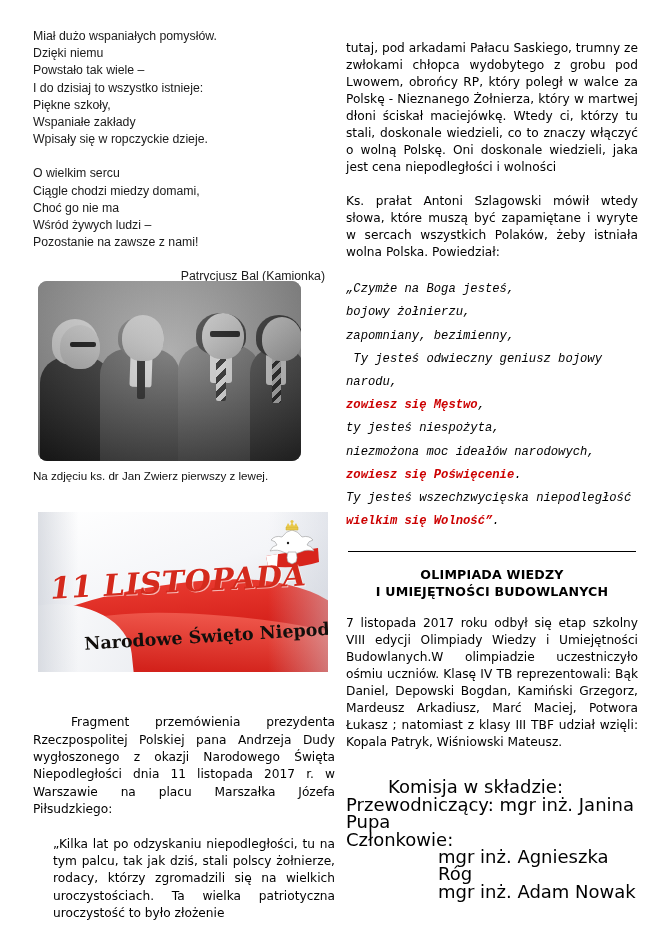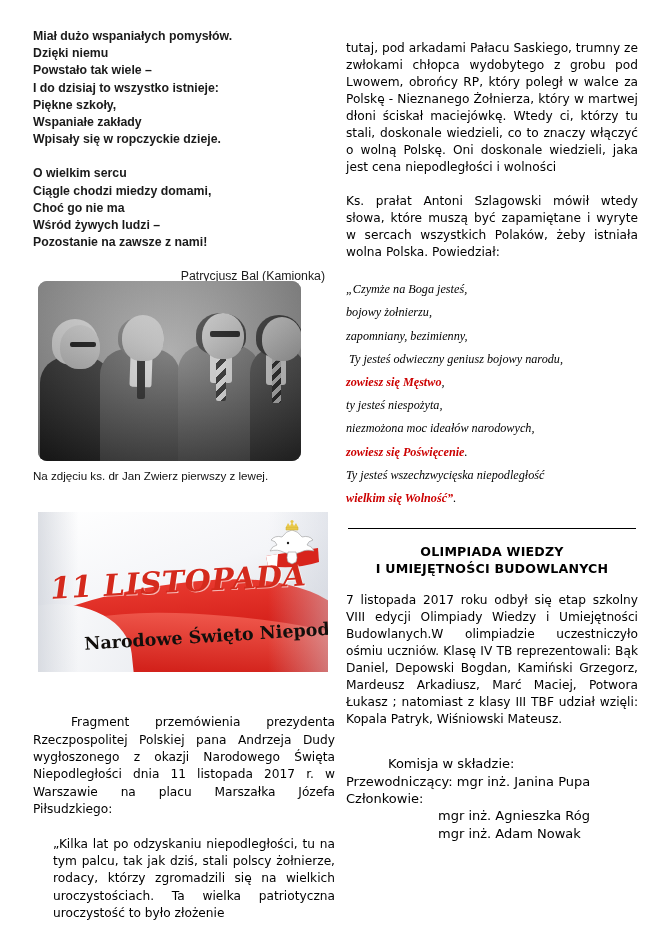--- a/index.html
+++ b/index.html
@@ -36,21 +36,21 @@
   }
 
   
   .poem {
     font-family: "Liberation Sans", sans-serif;
     font-size: 12.3px;
     line-height: 17.2px;
     color: #1a1a1a;
   }
   .poem .stanza { margin: 0 0 17px 0; }
-  .poem .line { white-space: pre; font-weight: bold; }
+  .poem .line { white-space: pre; }
   .poem-author {
     font-family: "Liberation Sans", sans-serif;
     font-size: 12.3px;
     text-align: right;
     padding-right: 8px;
     margin-top: 10px;
   }
 
   
   .photo-wrap {
@@ -203,21 +203,21 @@
     top: 702px;
     width: 302px;
   }
 
   
   .rtext { font-family: "DejaVu Sans", sans-serif; font-size: 12.2px; line-height: 17px; text-align: justify; }
   .rtext + .rtext { margin-top: 17px; }
 
   .quote {
     margin-top: 17px;
-    font-family: Liberation Serif, serif;
+    font-family: Liberation Mono, monospace;
     font-size: 12.2px;
     line-height: 23.2px;
   }
   .quote .q { font-style: italic; white-space: pre-wrap; }
   .quote .q.em { color: #cc0000; font-weight: 700; font-style: italic; }
 
   .rule {
     margin: 18px 2px 0 2px;
     border: 0;
     border-top: 1.6px solid #000;
@@ -228,21 +228,21 @@
     text-align: center;
     font-family: "DejaVu Sans", sans-serif;
     font-weight: 700;
     font-size: 12.6px;
     line-height: 16.5px;
     letter-spacing: .2px;
   }
 
   .komisja {
     font-family: "DejaVu Sans", sans-serif;
-    font-size: 13px;
+    font-size: 18px;
     line-height: 17.4px;
     margin-top: 27px;
   }
   .komisja .center-ind { display:inline-block; width: 42px; }
   .komisja .member { padding-left: 92px; }
 </style>
 </head>
 <body>
 
 <div class="page">

